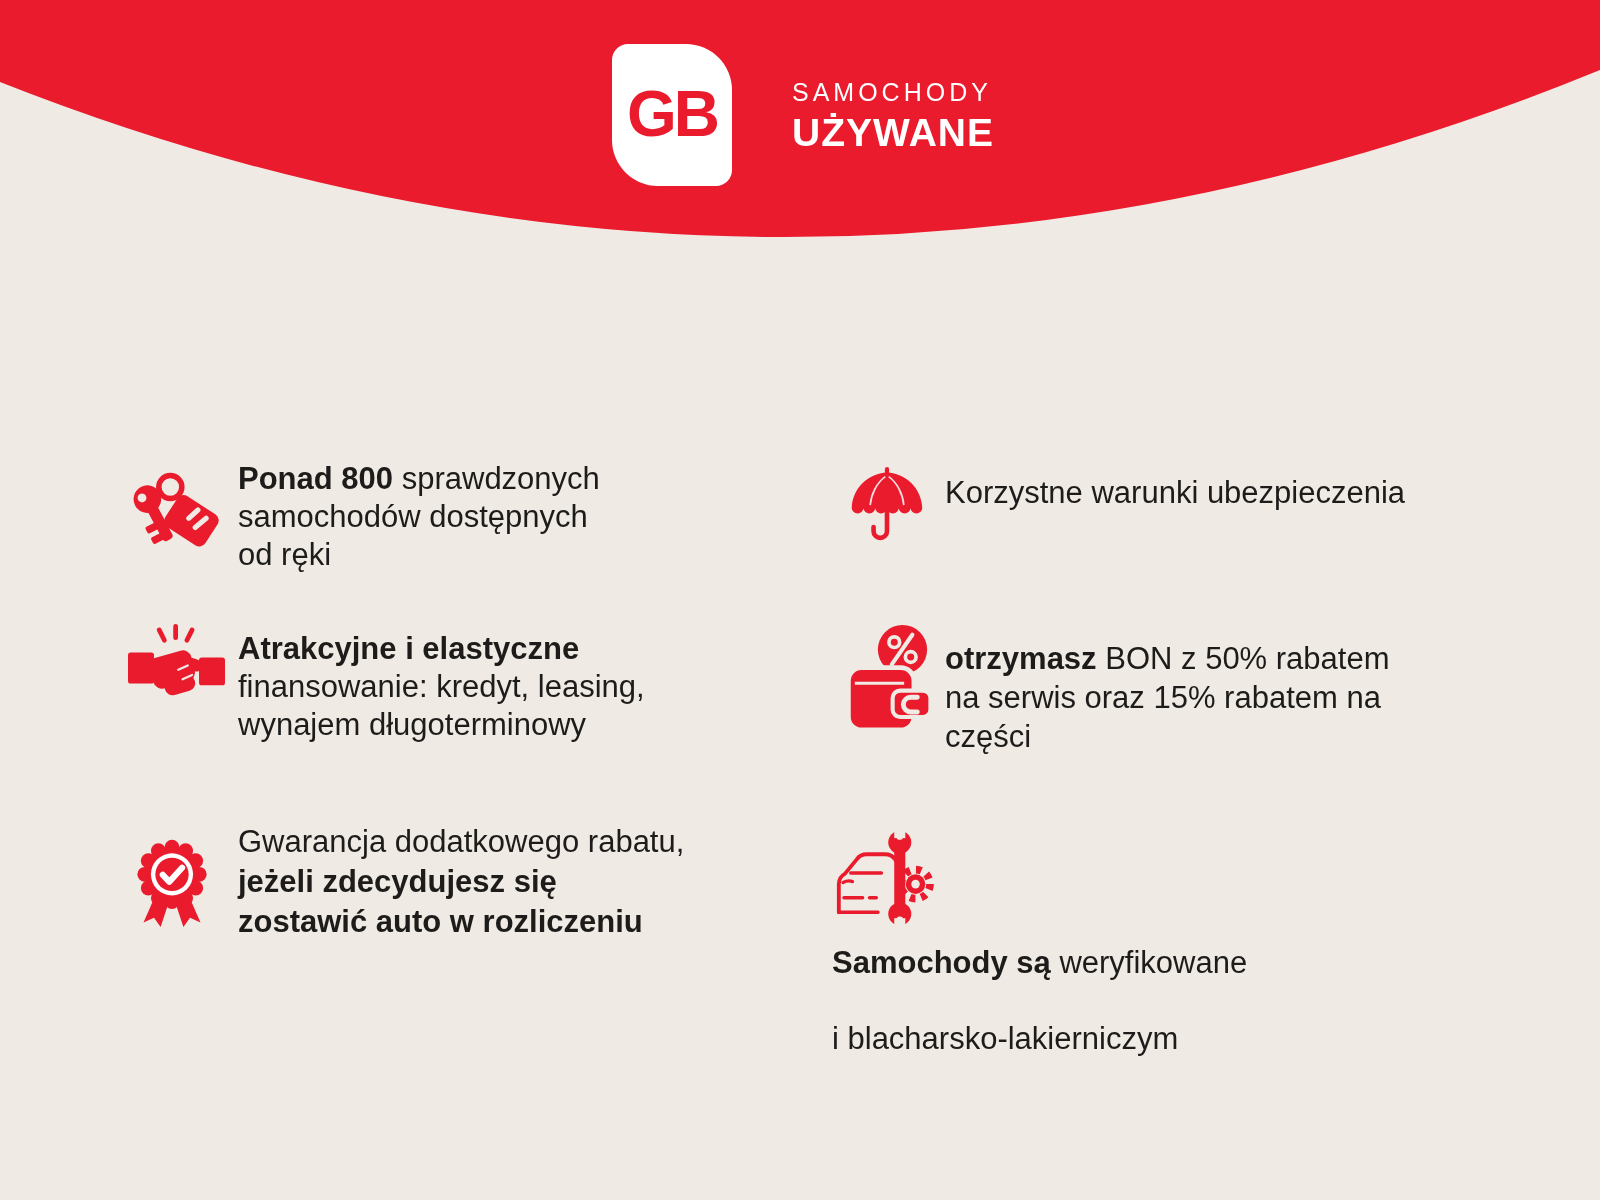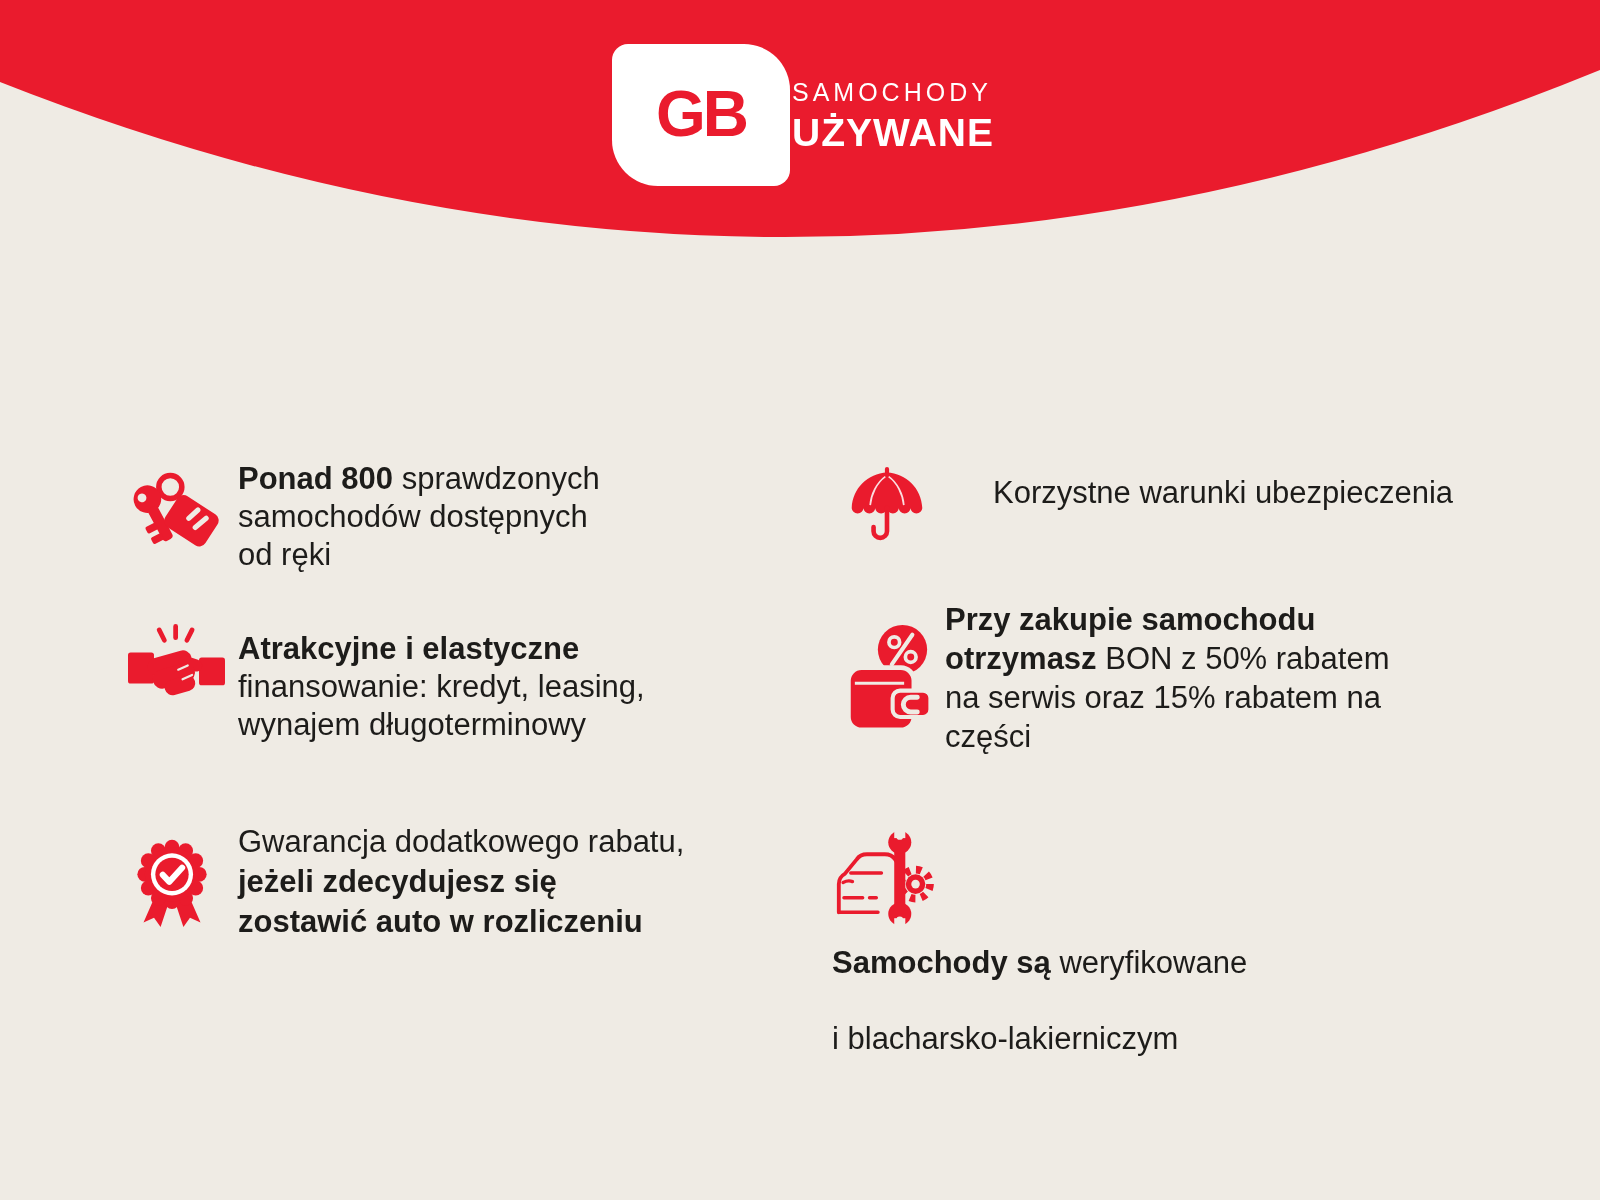--- a/index.html
+++ b/index.html
@@ -9,21 +9,21 @@
     --white:#FFFFFF;
   }
   *{margin:0;padding:0;box-sizing:border-box;}
   html,body{width:1600px;height:1200px;}
   body{font-family:"Liberation Sans","DejaVu Sans",sans-serif;background:var(--bg);}
   .page{position:relative;width:1600px;height:1200px;overflow:hidden;background:var(--bg);}
 
   
   .curve{position:absolute;top:0;left:0;width:1600px;height:250px;display:block;}
   .logo-box{
-    position:absolute;left:612px;top:44px;width:178px;height:142px;
+    position:absolute;left:612px;top:44px;width:120px;height:142px;
     background:var(--white);border-radius:16px 46px 16px 46px;
     display:flex;align-items:center;justify-content:center;
   }
   .logo-gb{
     color:var(--red);font-weight:700;font-size:64px;letter-spacing:-3px;
     transform:translateY(-1px);
   }
   .brand{position:absolute;left:792px;top:78px;color:var(--white);}
   .brand-l1{font-size:25px;font-weight:400;letter-spacing:4px;}
   .brand-l2{font-size:39px;font-weight:700;letter-spacing:1px;margin-top:4px;}
@@ -33,21 +33,21 @@
   .icon{display:block;position:relative;}
   .ftext{
     color:var(--text);font-size:31px;line-height:38px;white-space:nowrap;
   }
   .ftext .b{font-weight:400;}
   .ftext .r{font-weight:700;text-align:center;}
 
   .f1{left:128px;top:450px;} .f1 .icon{width:110px;padding-top:12px;} .f1 .ftext{padding-top:10px;}
   .f2{left:128px;top:612px;} .f2 .icon{width:110px;padding-top:10px;} .f2 .ftext{padding-top:18px;}
   .f3{left:128px;top:820px;} .f3 .icon{width:110px;padding-top:14px;} .f3 .ftext{padding-top:2px;line-height:40px;}
-  .f4{left:845px;top:452px;} .f4 .icon{width:100px;padding-top:10px;} .f4 .ftext{padding-top:22px;margin-left:48px;}
+  .f4{left:845px;top:452px;} .f4 .icon{width:100px;padding-top:10px;} .f4 .ftext{padding-top:22px;}
   .f5{left:845px;top:596px;} .f5 .icon{width:100px;padding-top:24px;} .f5 .ftext{padding-top:4px;line-height:39px;}
   .f6{left:832px;top:806px;flex-direction:column;} .f6 .icon{width:113px;padding-top:20px;} .f6 .ftext{padding-top:8px;}
 
   svg .red{fill:var(--red);}
   svg .bgfill{fill:var(--bg);}
   svg .rstroke{stroke:var(--red);fill:none;}
   svg .bgstroke{stroke:var(--bg);fill:none;}
   svg .wstroke{stroke:var(--white);fill:none;}
 </style>
 </head>
@@ -154,21 +154,21 @@
         <circle cx="70" cy="36" r="30" class="red"></circle>
         <circle cx="60" cy="27" r="6.5" class="bgstroke" stroke-width="4.5"></circle>
         <circle cx="80" cy="45" r="6.5" class="bgstroke" stroke-width="4.5"></circle>
         <path d="M82,18 L57,54" class="bgstroke" stroke-width="5" stroke-linecap="round"></path>
         <rect x="4" y="58" width="80" height="76" rx="16" class="red" stroke="#EFEBE4" stroke-width="6"></rect>
         <path d="M12,77 H72" class="bgstroke" stroke-width="3.5"></path>
         <rect x="58" y="86" width="46" height="32" rx="9" class="red" stroke="#EFEBE4" stroke-width="5"></rect>
         <path d="M88,94 H80 a9,9 0 0 0 -9,9 a9,9 0 0 0 9,9 h8" class="bgstroke" stroke-width="6" stroke-linecap="round"></path>
       </svg>
     </span>
-    <div class="ftext"><span class="r">Przy zakupie samochodu</span><br><span class="r">otrzymasz </span><span class="b">BON z 50% rabatem</span><br><span class="b">na serwis oraz 15% rabatem na</span><br><span class="b">części</span></div>
+    <div class="ftext"><br><span class="r">otrzymasz </span><span class="b">BON z 50% rabatem</span><br><span class="b">na serwis oraz 15% rabatem na</span><br><span class="b">części</span></div>
   </div>
 
   <div class="feature f6">
     <span class="icon">
       <svg width="104" height="106" viewBox="0 0 122 120">
         <path d="M8,99 V66 Q8,58 15,54 L29,37 Q33,31 41,31 H62 Q70,31 74,37 L82,49" class="rstroke" stroke-width="4.5" stroke-linecap="round" stroke-linejoin="round"></path>
         <path d="M22,53 H58 M14,82 H36 M44,82 H52 M8,99 H54 M13,64 Q19,61 24,63" class="rstroke" stroke-width="4" stroke-linecap="round"></path>
         <circle cx="98" cy="66" r="17" class="rstroke" stroke-width="9" stroke-dasharray="6.4 6.95"></circle>
         <circle cx="98" cy="66" r="11.5" class="red"></circle>
         <circle cx="98" cy="66" r="5" class="bgfill"></circle>

